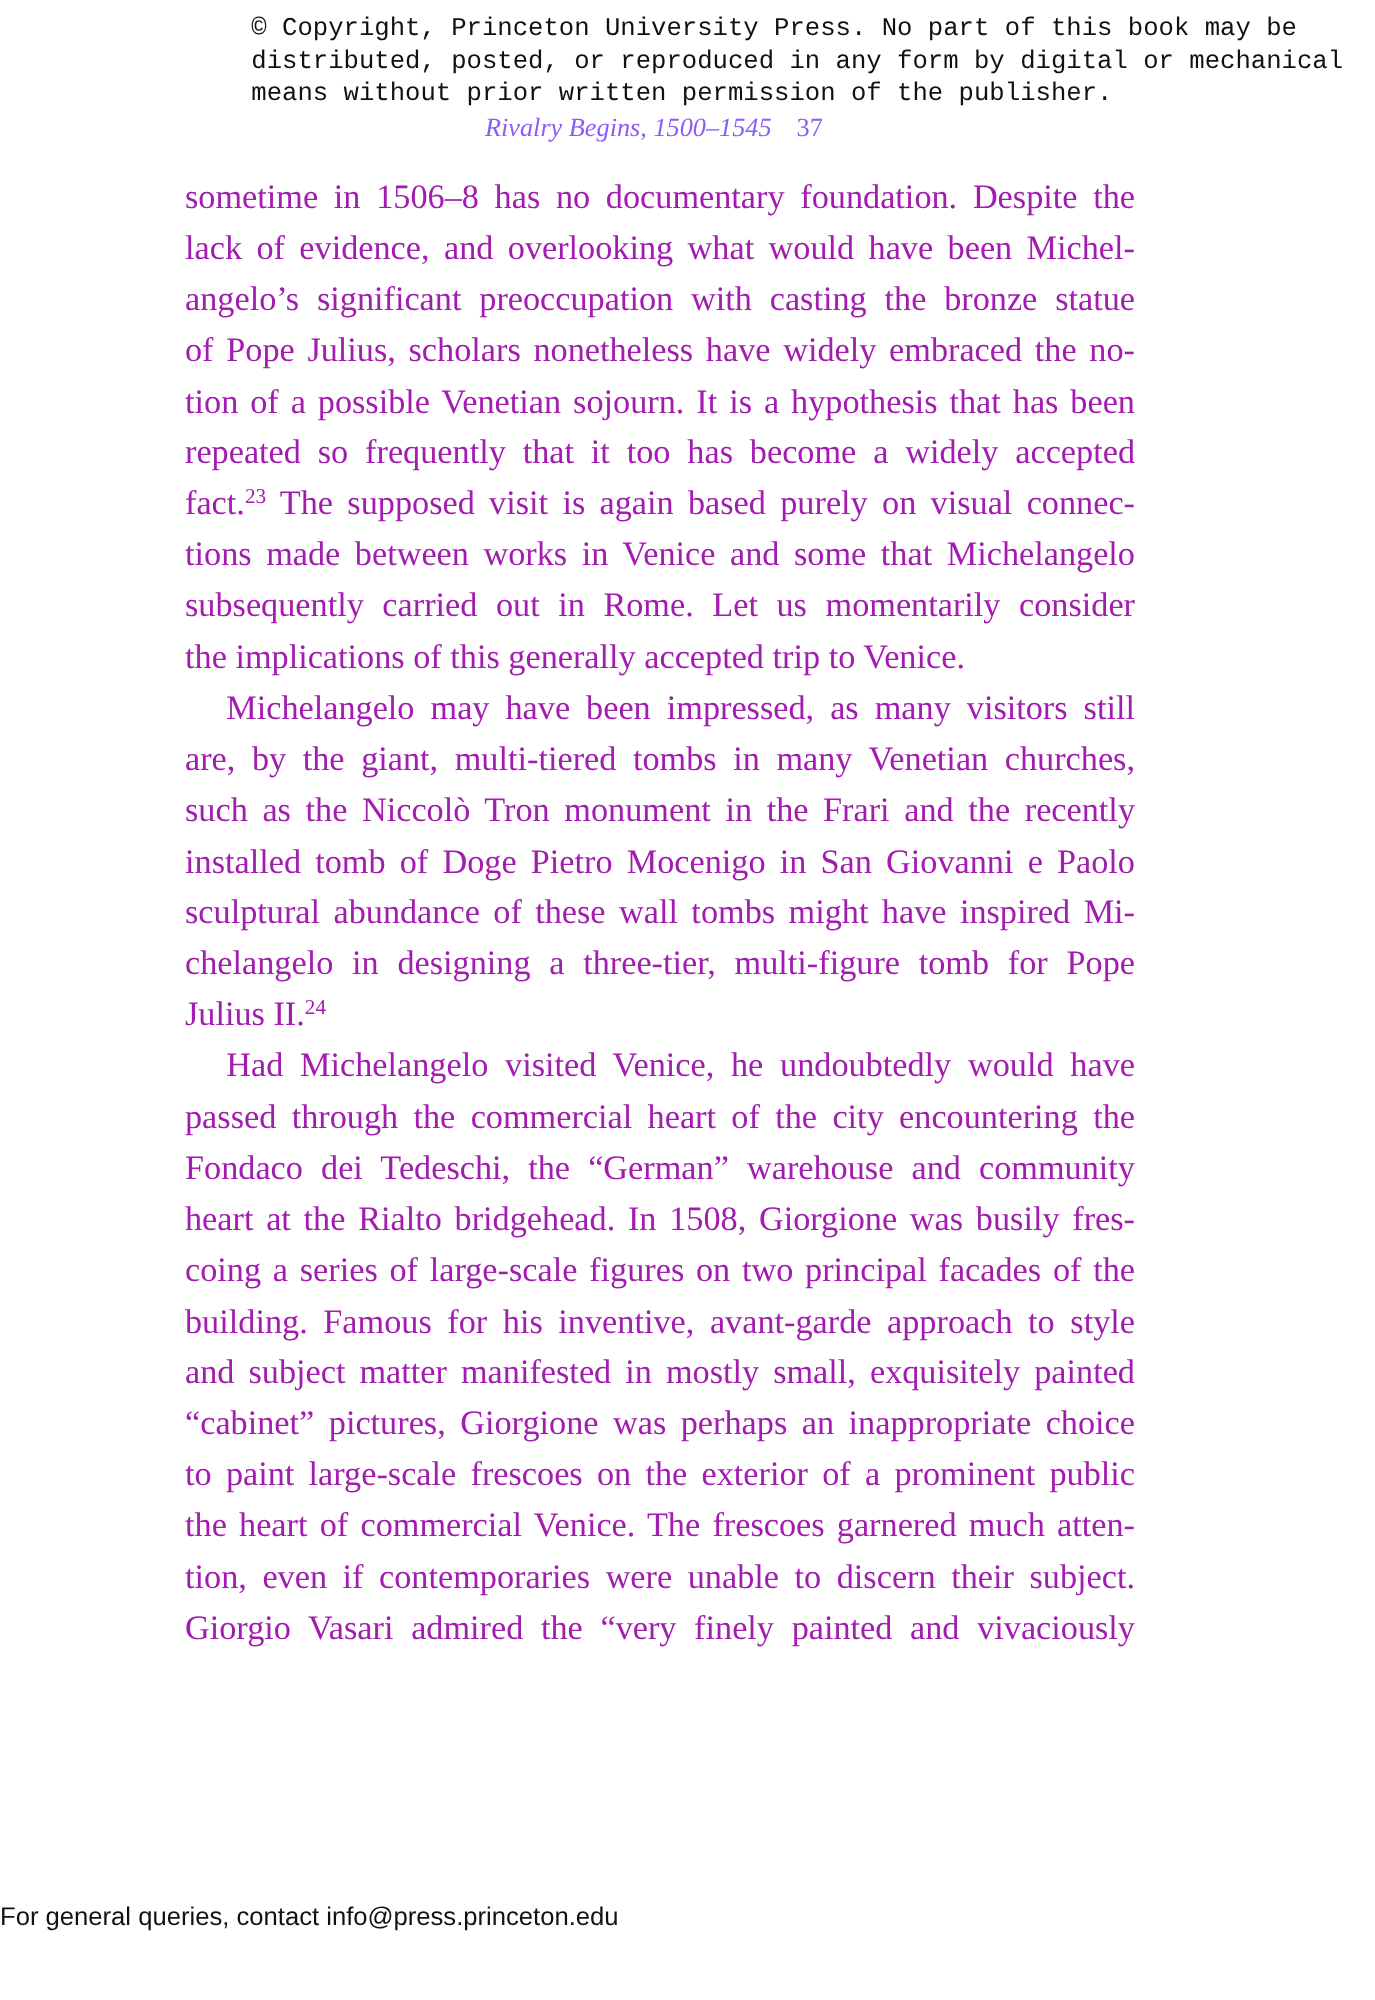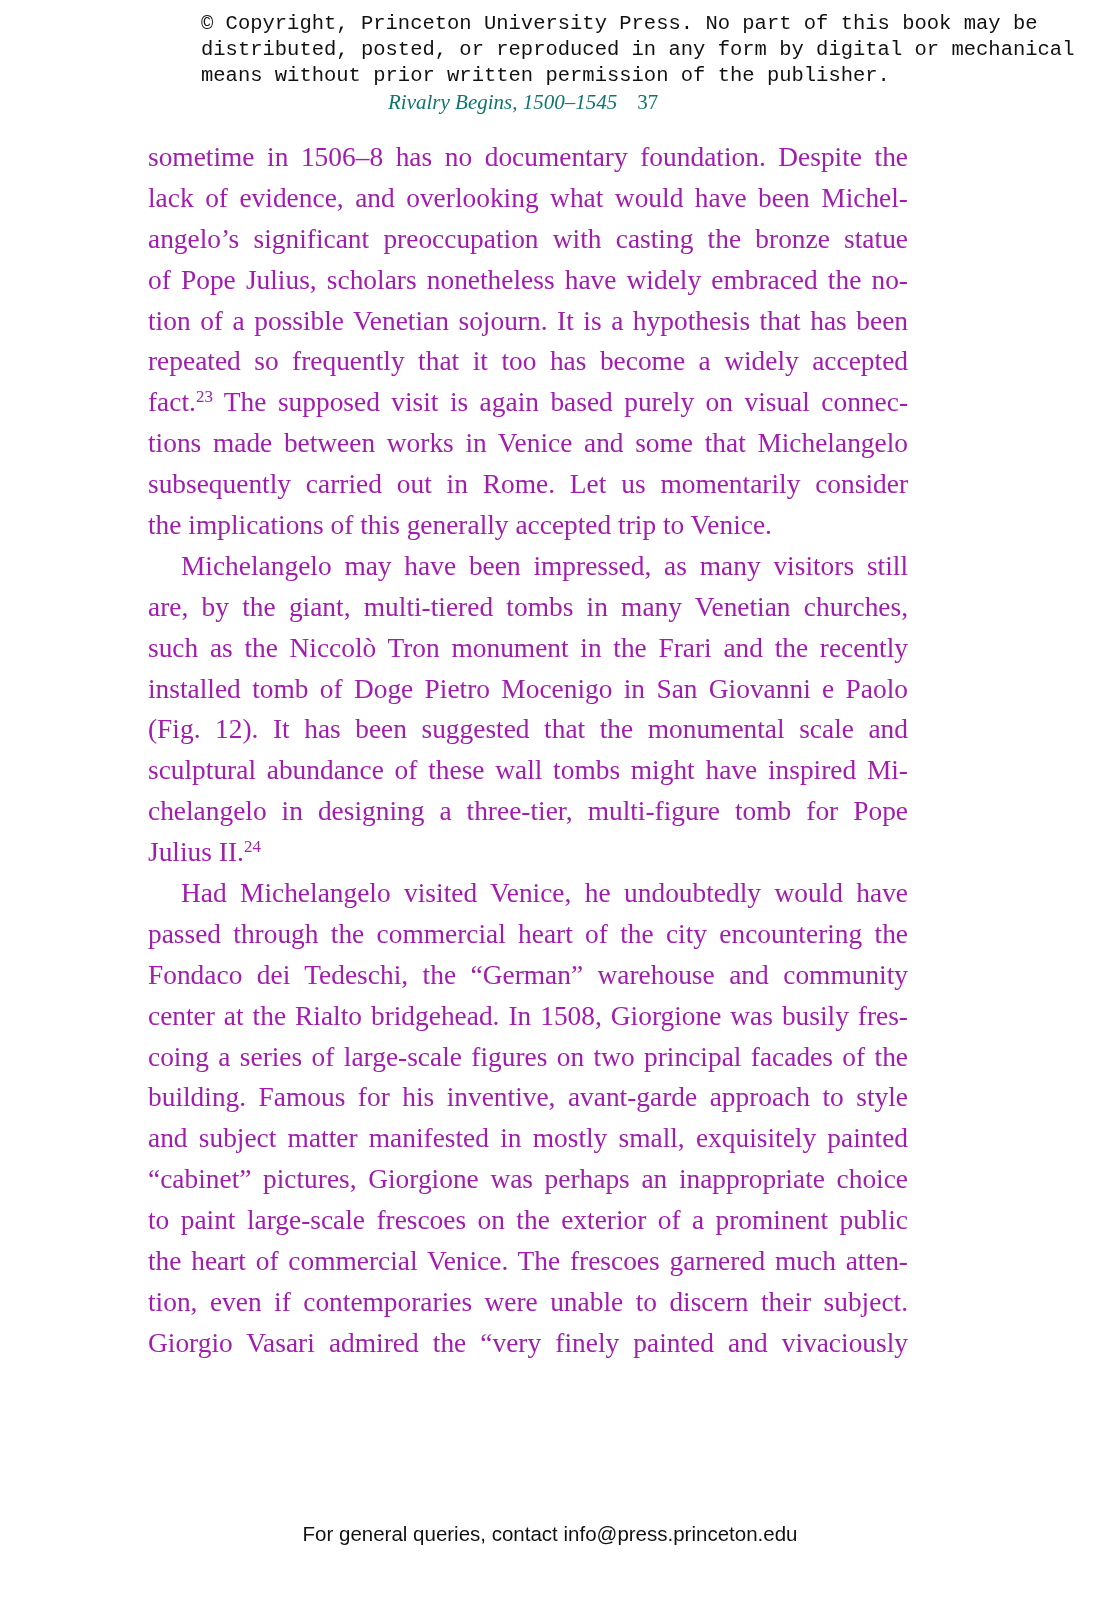--- a/index.html
+++ b/index.html
@@ -26,21 +26,21 @@
   }
   .copyright div { white-space: nowrap; }
   .running-head {
     position: absolute;
     left: 388px;
     top: 89px;
     font-family: "Liberation Serif", serif;
     font-style: italic;
     font-size: 21px;
     line-height: 26px;
-    color: #0f766e;
+    color: #8b5cf6;
     white-space: nowrap;
   }
   .running-head .page-number {
     font-style: normal;
     margin-left: 20px;
   }
   .body-text {
     position: absolute;
     left: 148px;
     top: 137px;
@@ -66,21 +66,20 @@
   sup.fn {
     font-size: 17px;
     vertical-align: 9px;
     line-height: 0;
   }
   .footer {
     position: absolute;
     left: 0;
     width: 1100px;
     top: 1521px;
-    text-align: center;
     font-family: "Liberation Sans", sans-serif;
     font-size: 20.5px;
     line-height: 26px;
     color: #111111;
     white-space: nowrap;
   }
   .footer .email { margin-left: 0; }
 </style>
 </head>
 <body>
@@ -103,28 +102,27 @@
   <span class="line">tion of a possible Venetian sojourn. It is a hypothesis that has been</span>
   <span class="line">repeated so frequently that it too has become a widely accepted</span>
   <span class="line"><span>fact.</span><sup class="fn">23</sup><span> The supposed visit is again based purely on visual connec-</span></span>
   <span class="line">tions made between works in Venice and some that Michelangelo</span>
   <span class="line">subsequently carried out in Rome. Let us momentarily consider</span>
   <span class="line last">the implications of this generally accepted trip to Venice.</span>
   <span class="line indent">Michelangelo may have been impressed, as many visitors still</span>
   <span class="line">are, by the giant, multi-tiered tombs in many Venetian churches,</span>
   <span class="line">such as the Niccolò Tron monument in the Frari and the recently</span>
   <span class="line">installed tomb of Doge Pietro Mocenigo in San Giovanni e Paolo</span>
-  <span class="line">(Fig. 12). It has been suggested that the monumental scale and</span>
   <span class="line">sculptural abundance of these wall tombs might have inspired Mi-</span>
   <span class="line">chelangelo in designing a three-tier, multi-figure tomb for Pope</span>
   <span class="line last"><span>Julius II.</span><sup class="fn">24</sup><span></span></span>
   <span class="line indent">Had Michelangelo visited Venice, he undoubtedly would have</span>
   <span class="line">passed through the commercial heart of the city encountering the</span>
   <span class="line">Fondaco dei Tedeschi, the “German” warehouse and community</span>
-  <span class="line">center at the Rialto bridgehead. In 1508, Giorgione was busily fres-</span>
+  <span class="line">heart at the Rialto bridgehead. In 1508, Giorgione was busily fres-</span>
   <span class="line">coing a series of large-scale figures on two principal facades of the</span>
   <span class="line">building. Famous for his inventive, avant-garde approach to style</span>
   <span class="line">and subject matter manifested in mostly small, exquisitely painted</span>
   <span class="line">“cabinet” pictures, Giorgione was perhaps an inappropriate choice</span>
   <span class="line">to paint large-scale frescoes on the exterior of a prominent public</span>
   <span class="line">the heart of commercial Venice. The frescoes garnered much atten-</span>
   <span class="line">tion, even if contemporaries were unable to discern their subject.</span>
   <span class="line">Giorgio Vasari admired the “very finely painted and vivaciously</span>
 </div>
 

